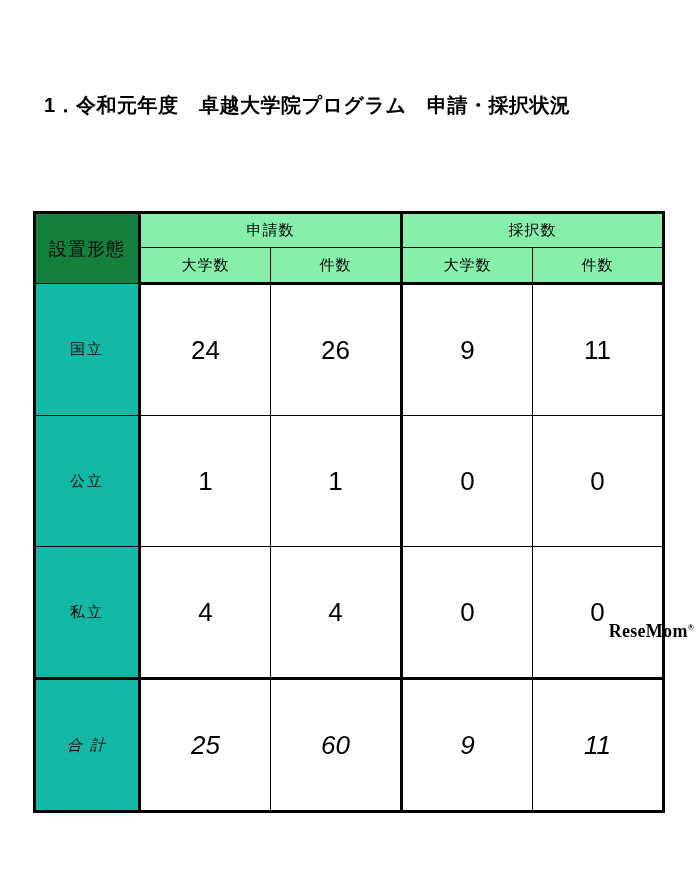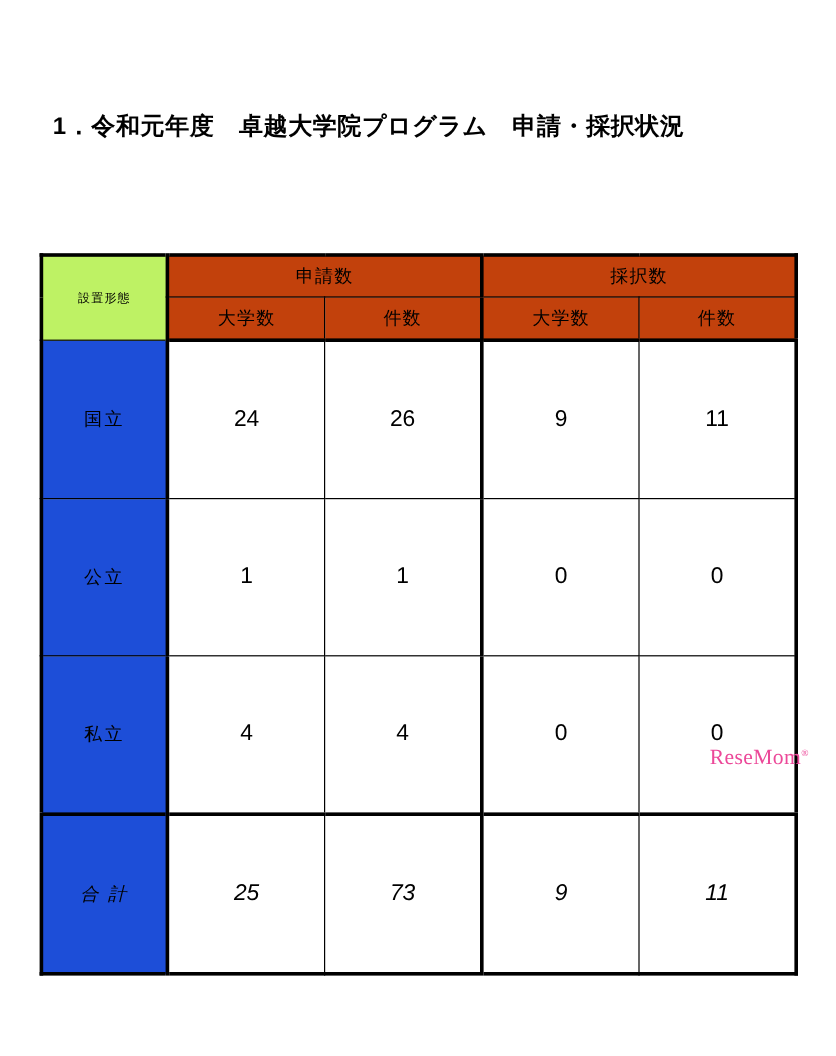--- a/index.html
+++ b/index.html
@@ -43,64 +43,64 @@
     border: 3px solid #000000;
   }
   table.data td, table.data th {
     border: 1px solid #000000;
     text-align: center;
     vertical-align: middle;
     font-weight: normal;
     padding: 0;
   }
   .hdr {
-    background: #c2410c;
+    background: #86efac;
     font-size: 15px;
     letter-spacing: 1px;
   }
   .hdr-top {
     height: 33px;
   }
   .hdr-sub {
     height: 34px;
   }
   .corner {
-    background: #bef264;
-    font-size: 10px;
+    background: #15803d;
+    font-size: 18px;
     letter-spacing: 1px;
   }
   .rowlabel {
-    background: #1d4ed8;
+    background: #14b8a6;
     font-size: 15px;
     letter-spacing: 2px;
     width: 105px;
   }
   .num {
-    font-size: 19px;
+    font-size: 26px;
     text-align: right;
     padding-right: 24px;
     height: 130px;
   }
   .thick-bottom {
     border-bottom: 3px solid #000000 !important;
   }
   .thick-right {
     border-right: 3px solid #000000 !important;
   }
   .thick-top {
     border-top: 3px solid #000000 !important;
     font-style: italic;
   }
   .watermark {
     position: absolute;
-    right: 23px;
+    right: 3px;
     bottom: 10px;
     font-size: 18px;
-    font-weight: normal;
-    color: #ec4899;
+    font-weight: bold;
+    color: #000000;
     letter-spacing: 0.3px;
     font-family: "Liberation Serif", "DejaVu Serif", serif;
   }
   .watermark .tm {
     font-size: 8px;
     vertical-align: super;
   }
 </style>
 </head>
 <body>
@@ -149,21 +149,21 @@
         <tr>
           <td class="rowlabel thick-right">私立</td>
           <td class="num">4</td>
           <td class="num thick-right">4</td>
           <td class="num">0</td>
           <td class="num">0</td>
         </tr>
         <tr>
           <td class="rowlabel thick-right thick-top">合 計</td>
           <td class="num thick-top">25</td>
-          <td class="num thick-right thick-top">73</td>
+          <td class="num thick-right thick-top">60</td>
           <td class="num thick-top">9</td>
           <td class="num thick-top">11</td>
         </tr>
       </tbody>
     </table>
   </div>
 
   <div class="watermark"><span>ReseMom</span><span class="tm">®</span></div>
 
 </div>

